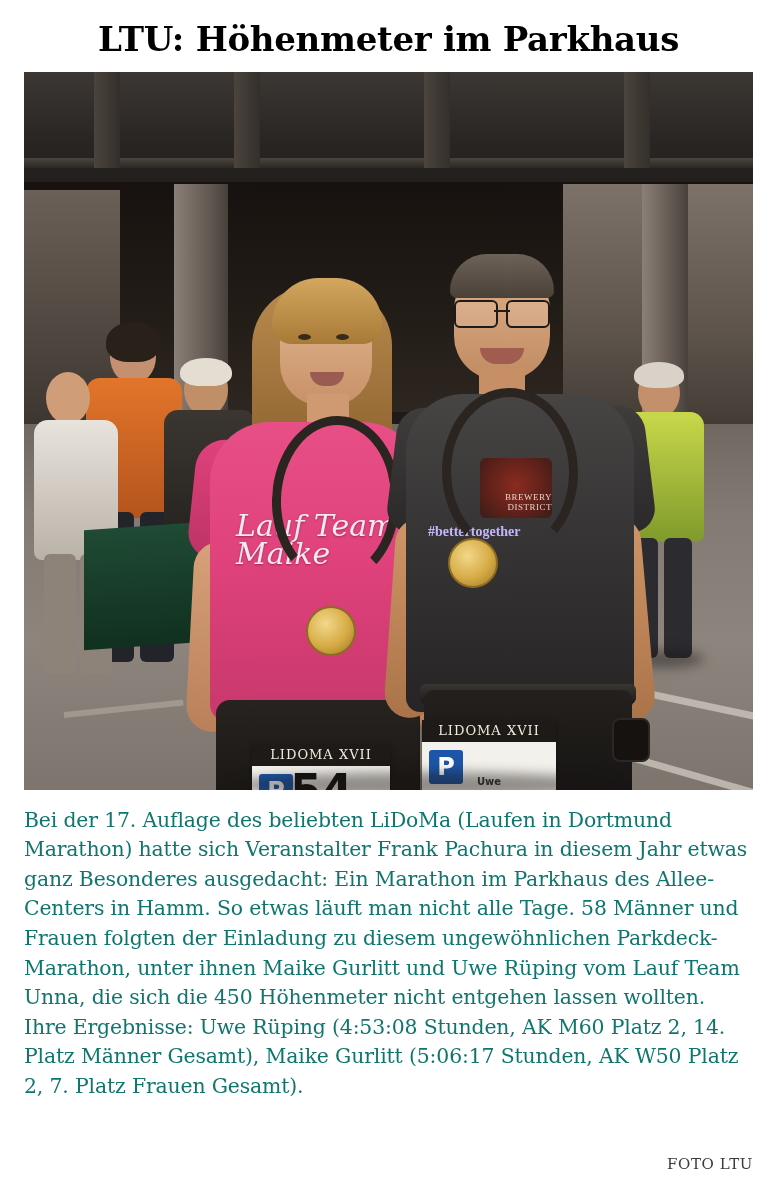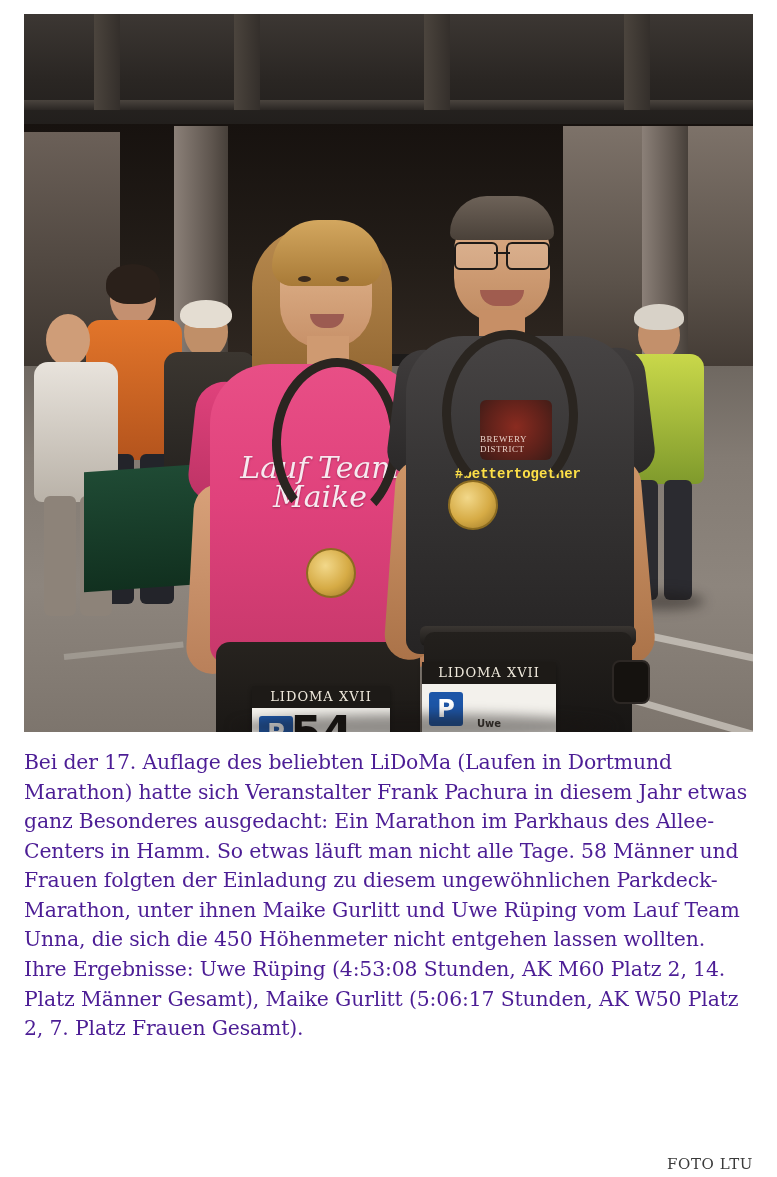--- a/index.html
+++ b/index.html
@@ -197,21 +197,20 @@
     transform: rotate(-4deg);
   }
   .w-shirt-text {
     position: absolute;
     left: 212px; top: 440px;
     width: 168px;
     color: #f7e9ef;
     font-family: "DejaVu Serif", serif;
     font-style: italic;
     font-size: 30px;
-    text-align: center;
     line-height: 0.95;
     text-shadow: 0 1px 2px rgba(120,20,60,0.6);
   }
   .w-skirt {
     position: absolute;
     left: 192px; top: 628px;
     width: 204px; height: 120px;
     background: linear-gradient(180deg, #27231f, #161412);
     border-radius: 14px 14px 6px 6px;
   }
@@ -270,32 +269,32 @@
     background: linear-gradient(180deg, #cf9668, #ab7349);
     border-radius: 26px;
     transform: rotate(-5deg);
   }
   .m-logo {
     position: absolute; left: 456px; top: 386px; width: 72px; height: 60px;
     border-radius: 6px;
     background: radial-gradient(circle at 50% 45%, #8a2b20 0%, #5d211a 60%, #3a1c17 100%);
     color: #e8cfc6;
     font-size: 9px;
-    text-align: left;
+    text-align: right;
     padding-top: 34px;
     box-sizing: border-box;
     letter-spacing: 0.5px;
   }
   .m-slogan {
     position: absolute; left: 404px; top: 452px; width: 180px;
-    color: #fde047;
-    font-family: Liberation Mono, monospace;
+    color: #c4b5fd;
+    font-family: Liberation Serif, serif;
     font-size: 14px;
     font-weight: bold;
-    text-align: center;
+    text-align: left;
   }
   .m-shorts {
     position: absolute; left: 400px; top: 618px; width: 208px; height: 130px;
     background: linear-gradient(180deg, #23201d, #141211);
     border-radius: 10px 10px 6px 6px;
   }
   .m-belt {
     position: absolute; left: 396px; top: 612px; width: 216px; height: 20px;
     background: linear-gradient(180deg, #3a3632, #1c1a18);
     border-radius: 6px;
@@ -364,39 +363,40 @@
     color: #3a3631;
     font-weight: bold;
   }
   
   .body-text {
     margin: 16px 24px 0 24px;
     width: 729px;
     font-family: "DejaVu Serif", serif;
     font-size: 20.4px;
     line-height: 1.45;
-    color: #4c1d95;
+    color: #0f766e;
     text-align: left;
     letter-spacing: -0.15px;
   }
   .credit {
     position: absolute;
     right: 24px;
     bottom: 18px;
     font-family: "DejaVu Serif", serif;
     font-size: 15px;
     letter-spacing: 0.6px;
     color: #3a3a3a;
   }
 </style>
 </head>
 <body>
 
 <div class="page">
 
+  <h1 class="headline">LTU: Höhenmeter im Parkhaus</h1>
 
   <div class="photo-wrap">
     <div class="photo">
 
       <div class="bg-ceiling"></div>
       <div class="bg-beam" style="left:70px;"></div>
       <div class="bg-beam" style="left:210px;"></div>
       <div class="bg-beam" style="left:400px;"></div>
       <div class="bg-beam" style="left:600px;"></div>
 

